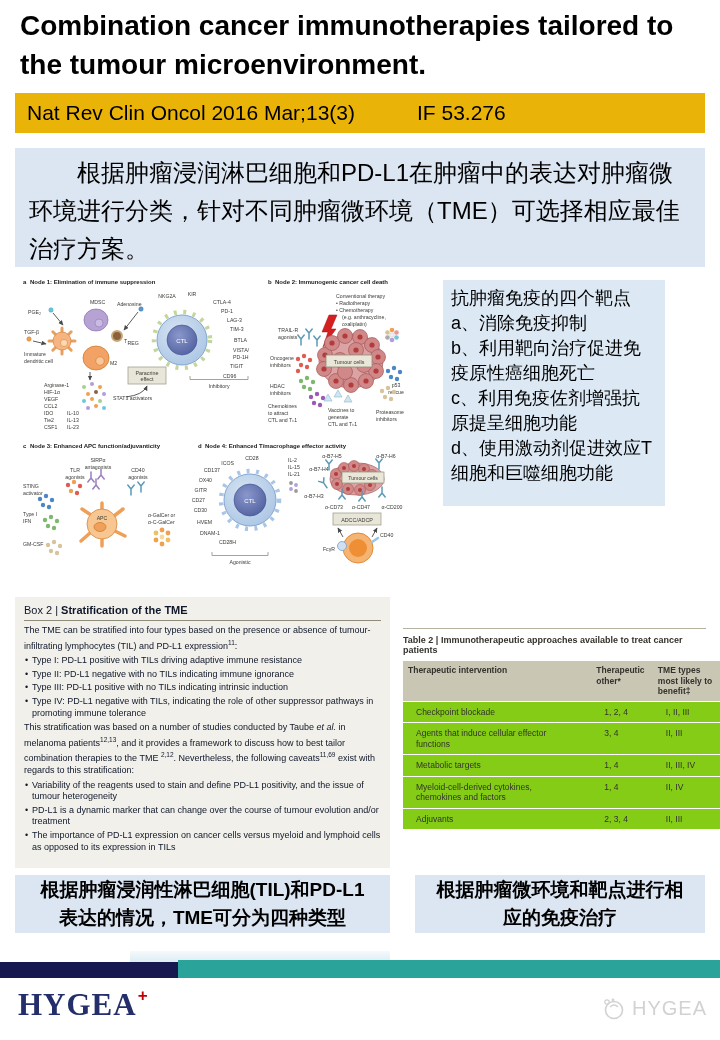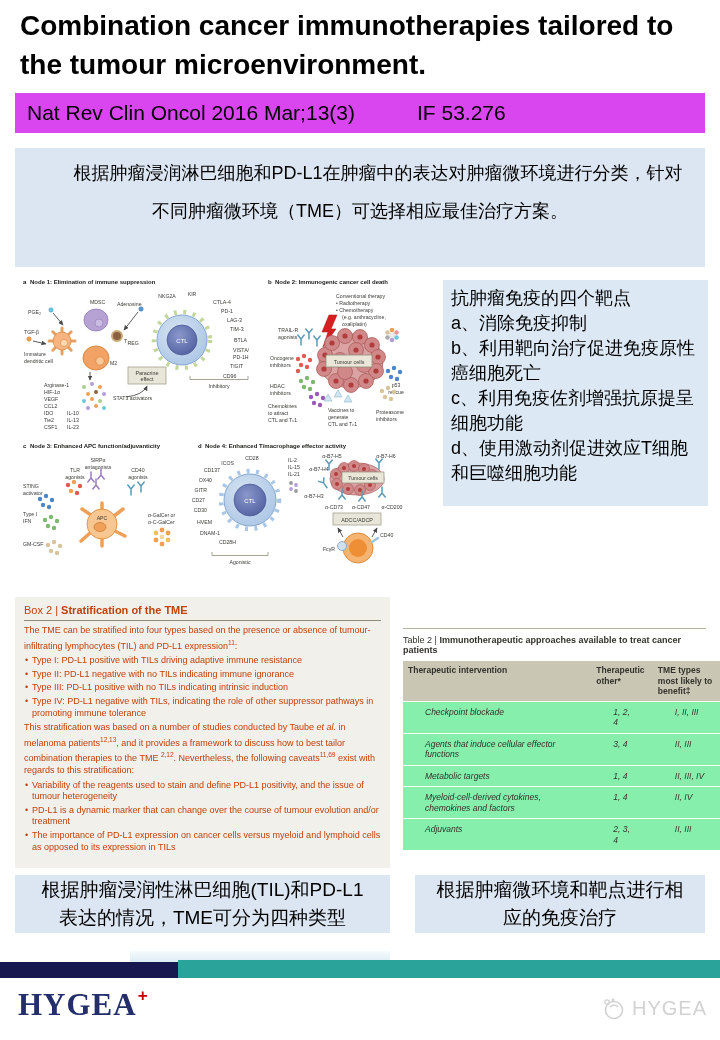--- a/index.html
+++ b/index.html
@@ -2,58 +2,58 @@
 <html><head>
 <meta charset="utf-8">
 <style>
   html,body{margin:0;padding:0;background:#fff;}
   .page{position:relative;width:720px;height:1040px;background:#ffffff;overflow:hidden;
         font-family:"Liberation Sans","DejaVu Sans",sans-serif;color:#000;}
   .abs{position:absolute;}
 
   .title{left:20px;top:6px;width:700px;font-size:28px;line-height:39px;font-weight:bold;color:#000;}
 
-  .citation{left:15px;top:93px;width:690px;height:40px;background:#d946ef;
+  .citation{left:15px;top:93px;width:690px;height:40px;background:#eab308;
             display:flex;align-items:center;font-size:21px;}
   .citation .j{margin-left:12px;}
   .citation .if{margin-left:62px;}
 
   .abstract{left:15px;top:148px;width:690px;height:119px;background:#dce6f2;
-            font-size:18px;line-height:38px;text-align:center;}
+            font-size:24px;line-height:38px;}
   .abstract p{margin:6px 14px;text-indent:2em;}
 
-  .keypoints{left:443px;top:280px;width:265px;height:226px;background:#dce9f5;
+  .keypoints{left:443px;top:280px;width:222px;height:226px;background:#dce9f5;
              font-size:18px;line-height:25px;padding:6px 8px;box-sizing:border-box;}
   .keypoints div{margin:0;}
 
   .figure-wrap{left:20px;top:275px;width:420px;height:312px;background:#fff;}
 
   .box2{left:15px;top:597px;width:375px;height:271px;background:#f1f0ea;
-        box-sizing:border-box;padding:5px 9px 0 9px;color:#c2410c;}
+        box-sizing:border-box;padding:5px 9px 0 9px;color:#0f172a;}
   .box2 .hdr{font-size:11px;padding:2px 0 4px 0;border-bottom:1px solid #8f8d7a;}
   .box2 .hdr b{font-weight:bold;}
   .box2 .body{font-size:9px;line-height:11.6px;margin-top:4px;}
   .box2 p{margin:0 0 3px 0;}
   .box2 ul{margin:0 0 3px 0;padding:0;list-style:none;}
   .box2 li{padding-left:8px;position:relative;margin-bottom:2px;}
   .box2 li::before{content:"•";position:absolute;left:1px;top:0;}
   .box2 sup{font-size:6.5px;}
 
   .table2{left:403px;top:628px;width:303px;color:#33322c;}
   .table2 .rule{border-top:1px solid #b5b2a0;margin-bottom:4px;}
-  .table2 .t-title{font-size:9px;padding:2px 0 5px 0;}
+  .table2 .t-title{font-size:9px;padding:2px 0 5px 0;font-weight:bold;}
   .table2 table{border-collapse:separate;border-spacing:0 1.5px;width:325px;font-size:8.5px;}
   .table2 th{background:#c9c6b4;text-align:left;font-weight:bold;padding:4px 5px;vertical-align:top;line-height:10.5px;}
-  .table2 td{background:#86efac;padding:5px 22px;vertical-align:top;line-height:10.5px;font-style:italic;}
+  .table2 td{background:#84cc16;padding:5px 13px;vertical-align:top;line-height:10.5px;}
 
   .caption{background:#dce6f2;font-size:19px;line-height:28px;display:flex;
            align-items:center;justify-content:center;text-align:center;}
   .caption.left{left:15px;top:875px;width:375px;height:58px;}
   .caption.right{left:415px;top:875px;width:290px;height:58px;}
-  .caption p{margin:0 20px;}
+  .caption p{margin:0 20px;font-weight:bold;}
 
   .bar-light{left:130px;top:951px;width:260px;height:11px;background:linear-gradient(#f4fafc,#ddedf4);}
   .bar-navy{left:0;top:962px;width:178px;height:16px;background:#181850;}
   .bar-teal{left:178px;top:960px;width:542px;height:18px;background:#2aa39a;}
 
   .logo{left:18px;top:986px;font-family:"Liberation Serif","DejaVu Serif",serif;
         font-weight:bold;font-size:31px;color:#232e6a;letter-spacing:1px;}
   .logo .plus{color:#c00000;font-size:17px;vertical-align:14px;margin-left:1px;font-family:"Liberation Sans",sans-serif;}
 
   .watermark{left:600px;top:995px;display:flex;align-items:center;color:#d2d2d2;

